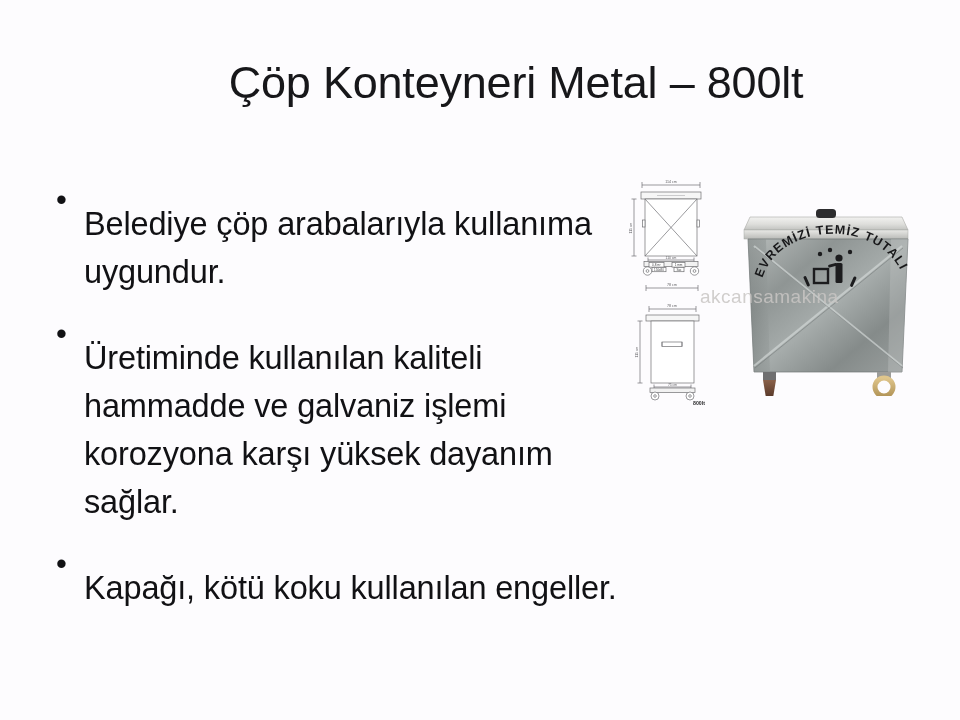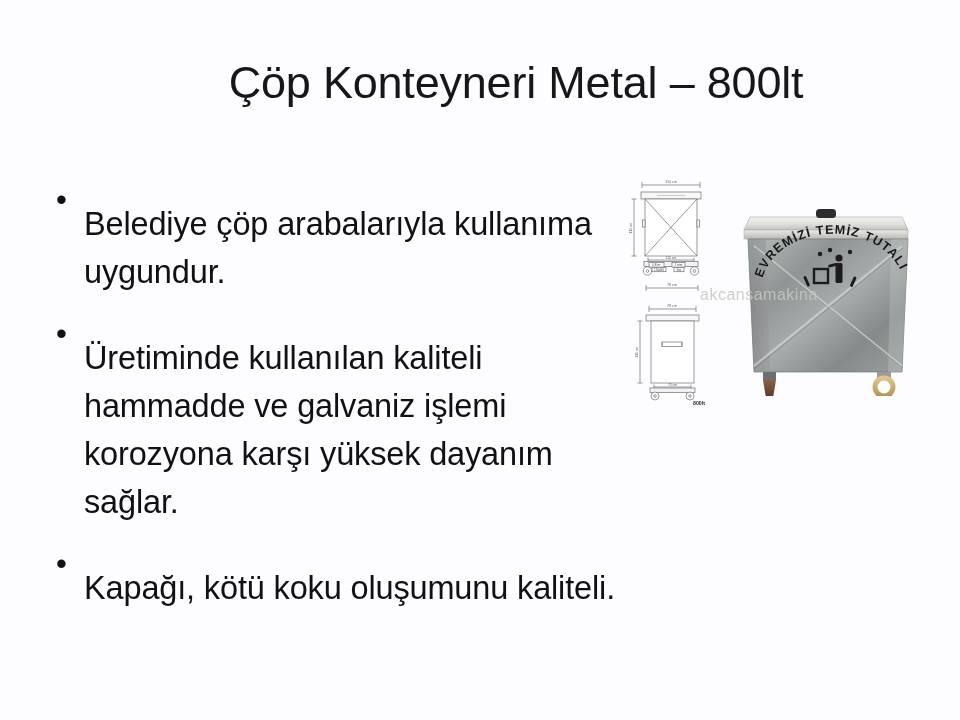--- a/index.html
+++ b/index.html
@@ -101,21 +101,21 @@
     height: 212px;
   }
   .product-photo svg { display: block; }
 
   
   .watermark {
     position: absolute;
     left: 76px;
     top: 110px;
     font-family: "Liberation Sans", sans-serif;
-    font-size: 16px;
+    font-size: 19px;
     color: #c9c6c4;
     letter-spacing: 0.5px;
     white-space: nowrap;
     pointer-events: none;
     opacity: 0.85;
   }
 </style>
 </head>
 <body>
 
@@ -130,21 +130,21 @@
       <span class="bullet-text">Belediye çöp arabalarıyla kullanıma uygundur.</span>
     </div>
 
     <div class="bullet-row">
       <span class="bullet-dot">•</span>
       <span class="bullet-text">Üretiminde kullanılan kaliteli hammadde ve galvaniz işlemi korozyona karşı yüksek dayanım sağlar.</span>
     </div>
 
     <div class="bullet-row">
       <span class="bullet-dot">•</span>
-      <span class="bullet-text">Kapağı, kötü koku oluşumunu kaliteli.</span>
+      <span class="bullet-text">Kapağı, kötü koku kullanılan engeller.</span>
     </div>
 
   </div>
 
   <div class="illustration">
 
     <div class="tech-drawing">
       <svg width="120" height="232" viewBox="0 0 120 232" xmlns="http://www.w3.org/2000/svg">
         <g stroke="#6f6f72" stroke-width="0.7" fill="none" font-family="Liberation Sans, sans-serif">
 

